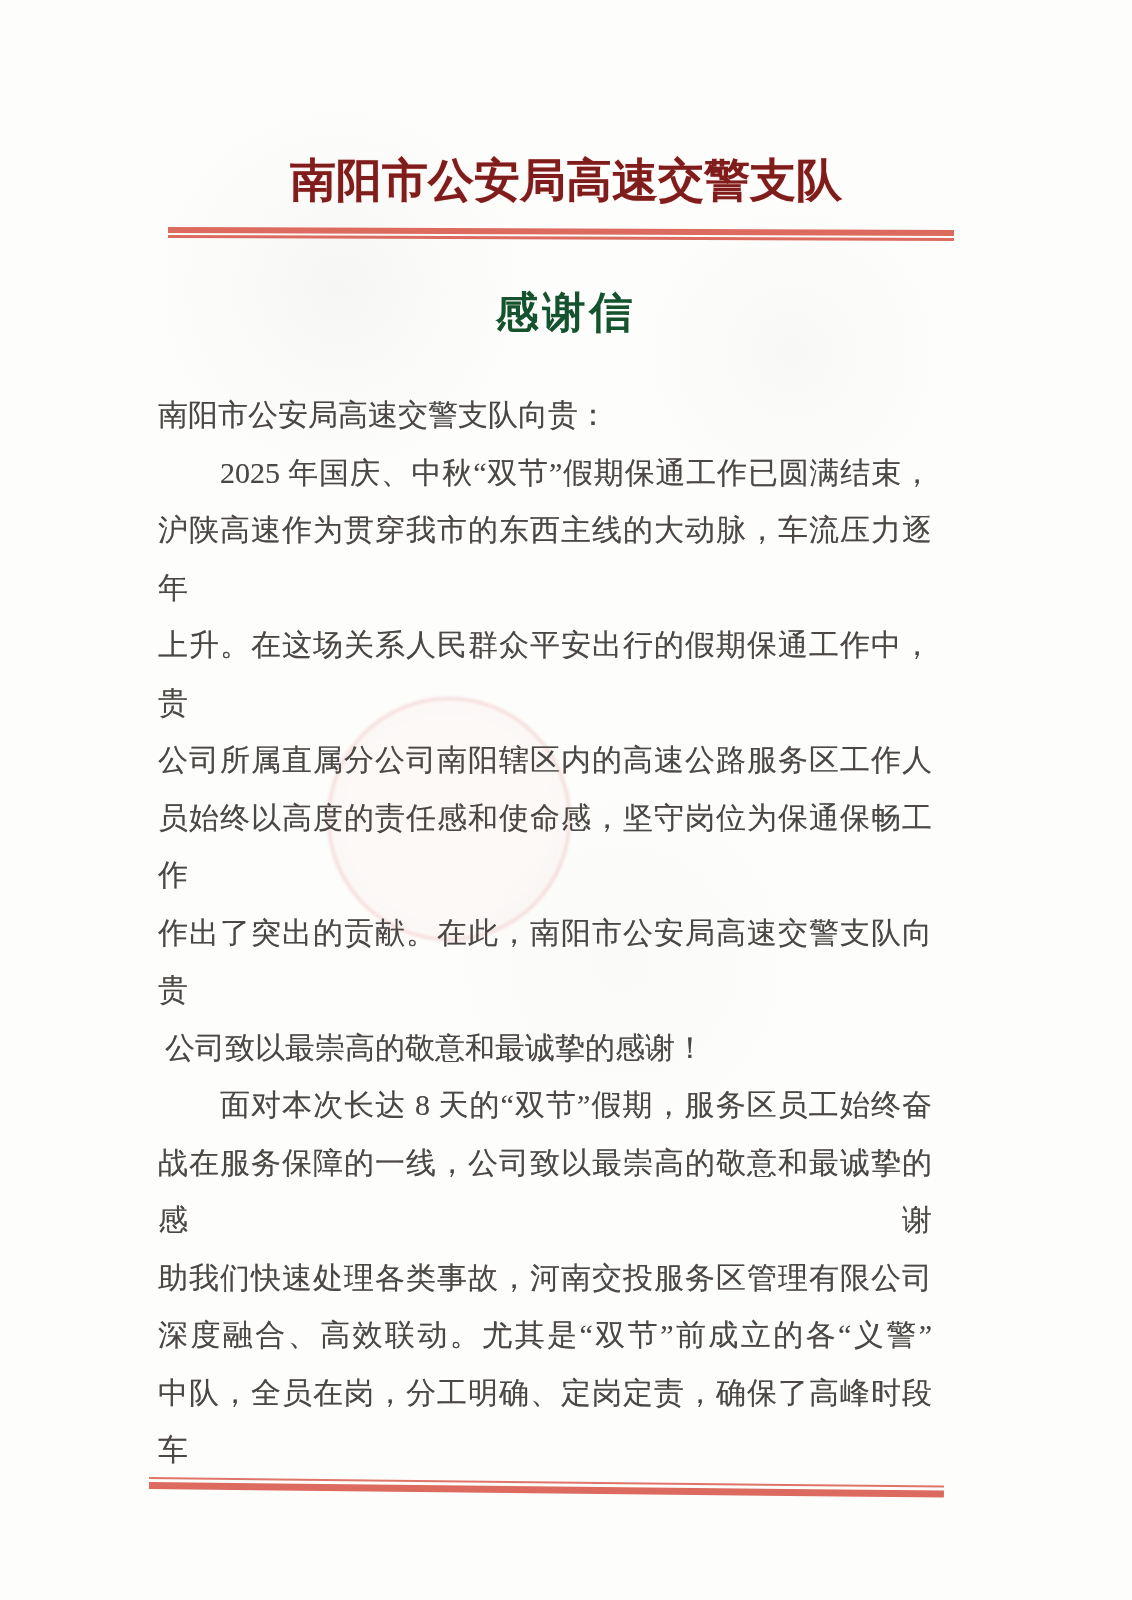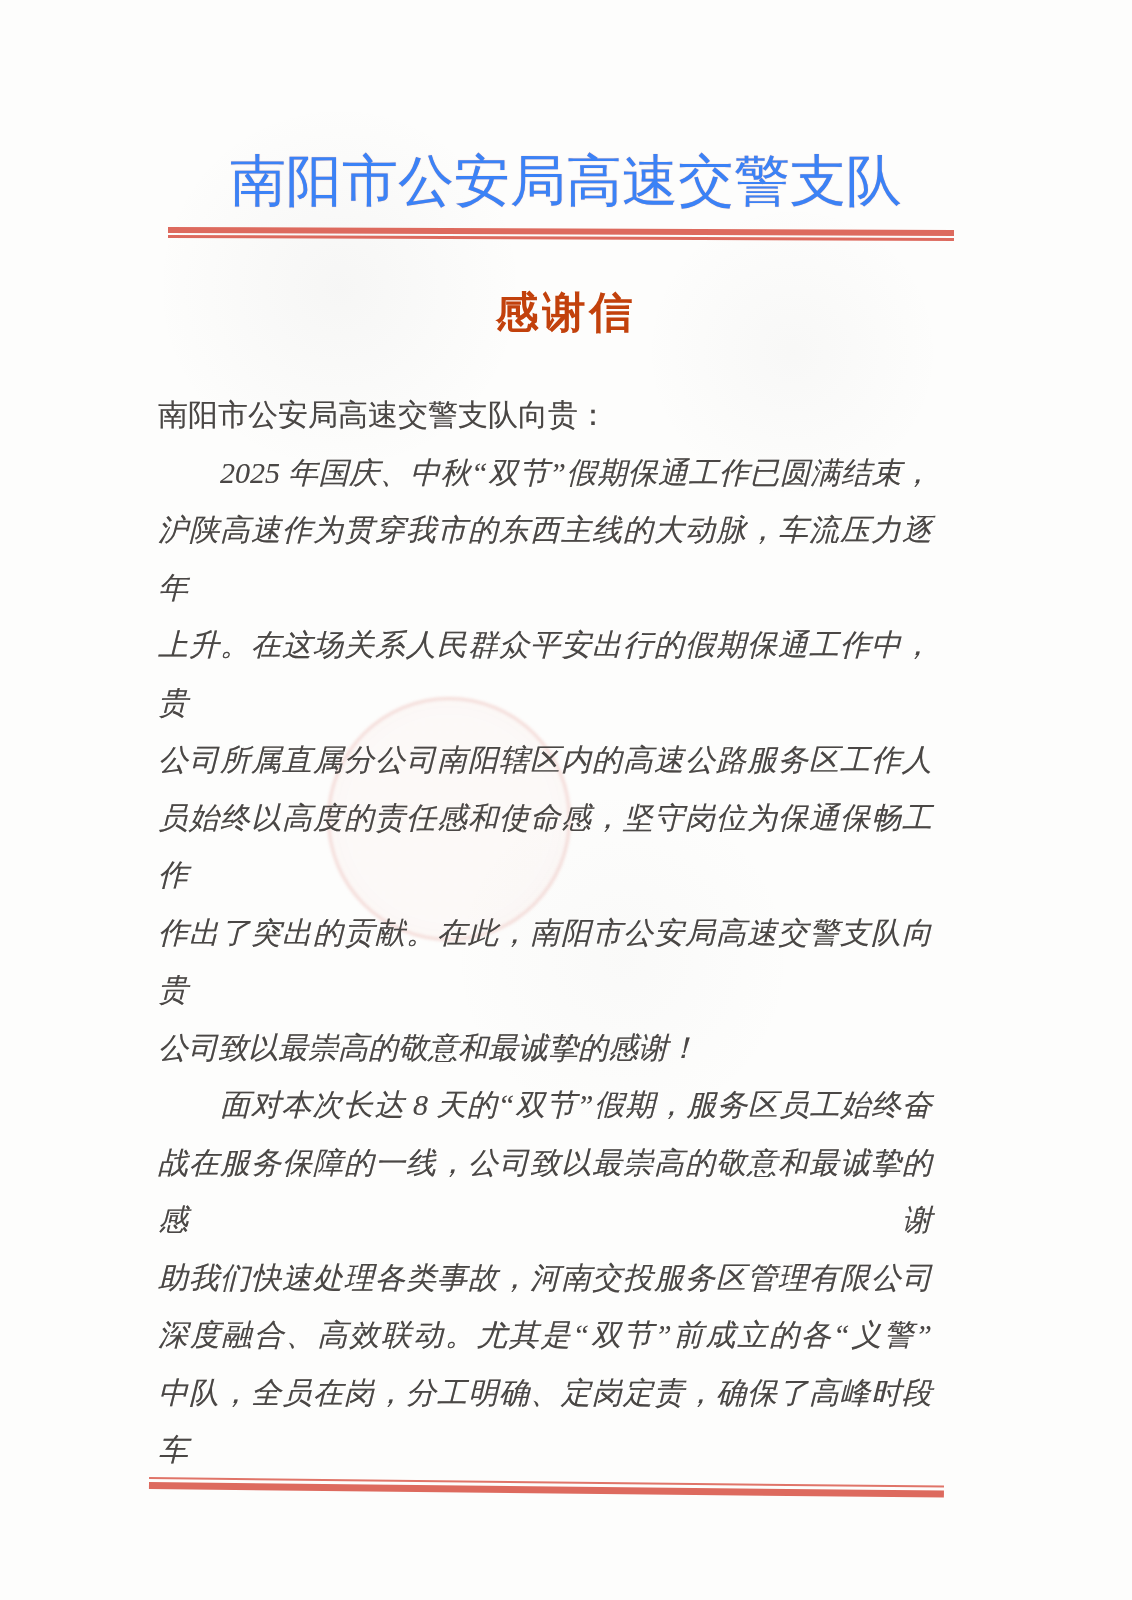--- a/index.html
+++ b/index.html
@@ -26,24 +26,24 @@
       radial-gradient(circle at 55% 60%, rgba(140,140,140,0.03), transparent 15%);
     pointer-events: none;
   }
 
   .letterhead {
     position: absolute;
     top: 136px;
     left: 0;
     width: 100%;
     text-align: center;
-    font-size: 56px;
+    font-size: 46px;
     line-height: 90px;
-    font-weight: 400;
-    color: #3b82f6;
+    font-weight: 700;
+    color: #7f1d1d;
     letter-spacing: 0px;
     text-shadow: 0 0 1px rgba(213,86,74,0.55);
     white-space: nowrap;
   }
 
   .rule {
     position: absolute;
     left: 168px;
     width: 786px;
     transform: rotate(0.22deg);
@@ -66,21 +66,21 @@
   .rule-bottom .thick { height: 6.5px; background: #dd6a5e; }
 
   .doc-title {
     position: absolute;
     top: 284px;
     left: 0;
     width: 100%;
     text-align: center;
     font-size: 43px;
     font-weight: 700;
-    color: #c2410c;
+    color: #14532d;
     letter-spacing: 4px;
   }
 
   .letter-body {
     position: absolute;
     top: 386px;
     left: 158px;
     width: 774px;
     font-size: 30px;
     color: #4a4745;
@@ -89,26 +89,26 @@
   .salutation {
     line-height: 57.5px;
     text-align: left;
     white-space: nowrap;
   }
   .line {
     line-height: 57.5px;
     text-align: justify;
     text-align-last: justify;
     text-justify: inter-character;
-    font-style: italic;
   }
   .line.indent { text-indent: 62px; }
   .line.para-end {
     text-align: left;
     text-align-last: left;
+    margin-left: 7px;
   }
 
   .stamp {
     position: absolute;
     top: 697px;
     left: 327px;
     width: 238px;
     height: 238px;
     border: 3px solid rgba(216,112,102,0.20);
     border-radius: 50%;

